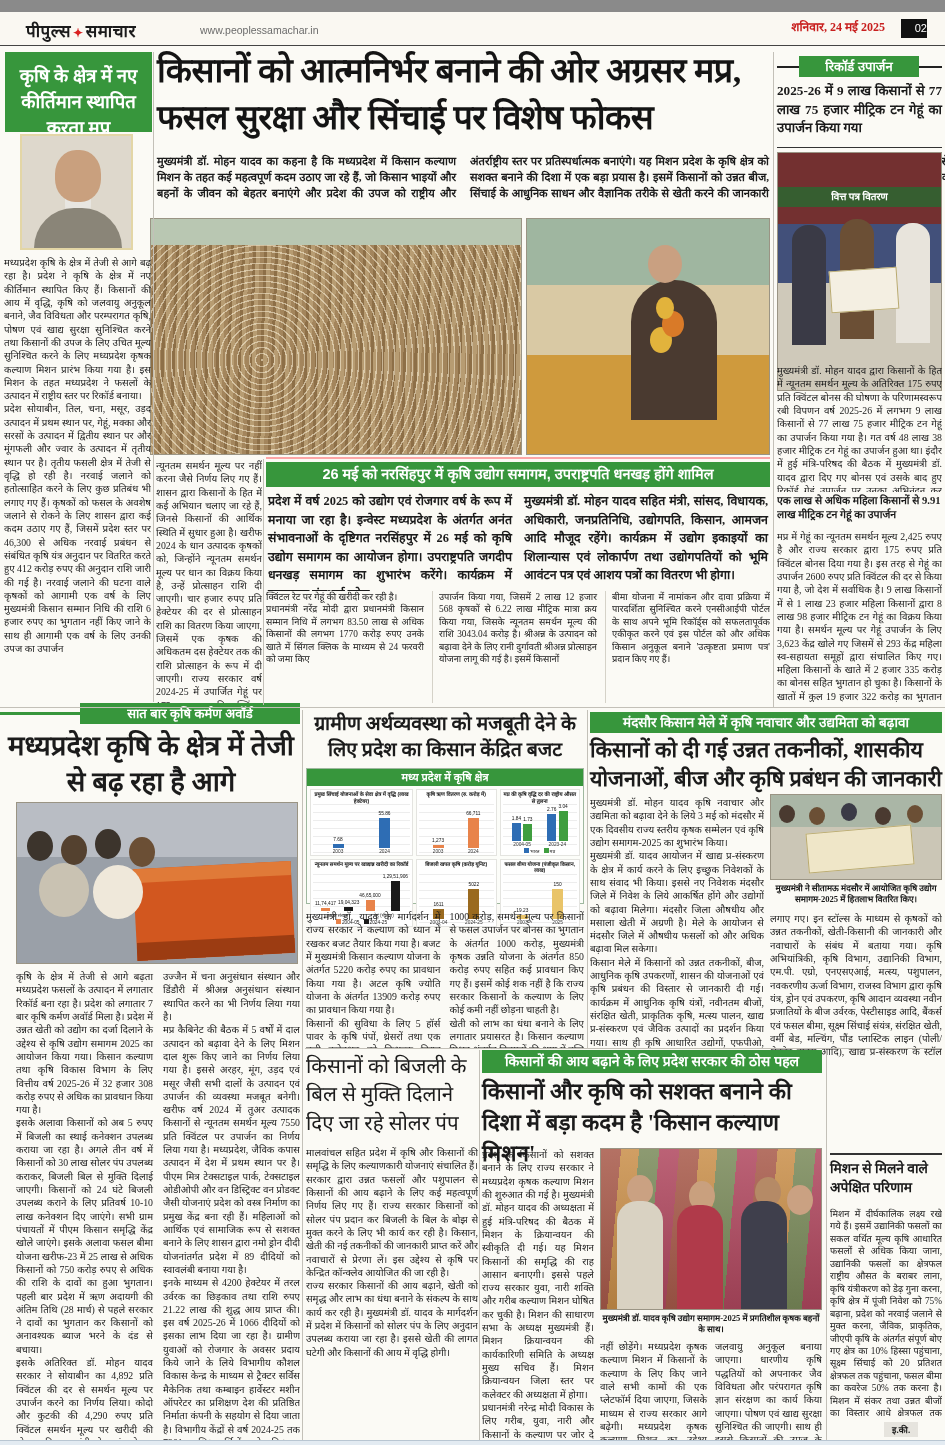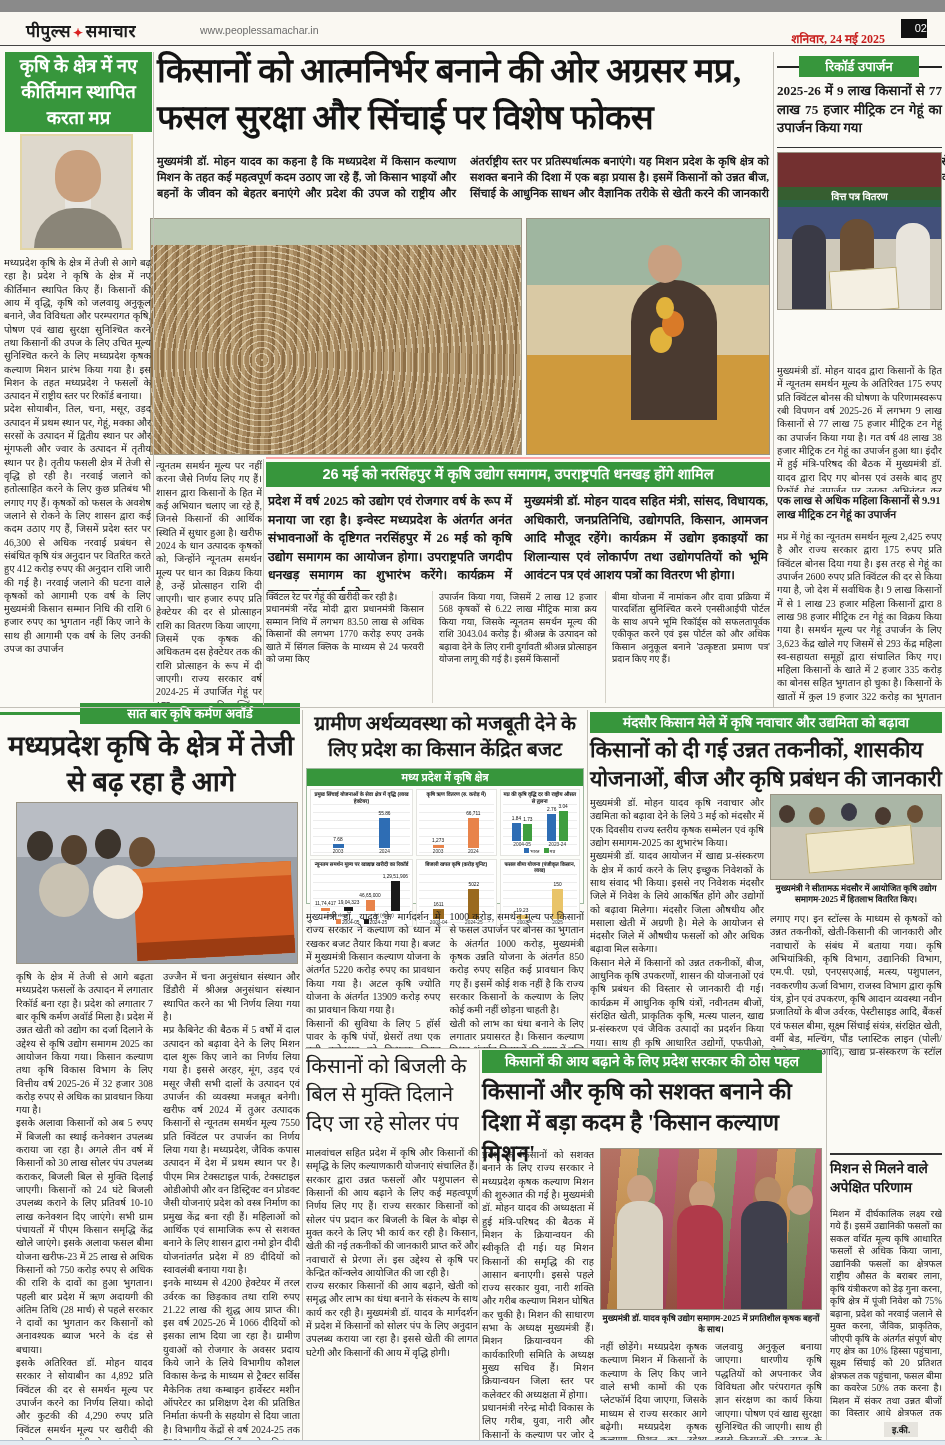--- a/index.html
+++ b/index.html
@@ -14,27 +14,27 @@
   .small-text{font-size:9.3px;line-height:1.34}
   .rule{background:#c3c0b8;position:absolute}
   .green-bg{background:#37963c}
   .banner-text{color:#fff;font-weight:700;text-align:center;font-family:"Liberation Sans",sans-serif}
 
   
   .masthead{position:absolute;left:0;top:0;width:945px;height:34px;background:#faf8f2;border-bottom:1.5px solid #444}
   .logo{position:absolute;left:26px;top:7px;font-size:17px;font-weight:900;letter-spacing:.5px}
   .logo-mark{color:#d92121;font-size:12px;padding:0 2px}
   .site-url{position:absolute;left:200px;top:12px;font-size:10.5px;color:#6b6b6b;font-family:"Liberation Sans",sans-serif}
-  .issue-date{position:absolute;right:60px;top:18px;font-size:12px;font-weight:700;color:#c8201f}
+  .issue-date{position:absolute;right:60px;top:6px;font-size:12px;font-weight:700;color:#c8201f}
   .page-no{position:absolute;right:18px;top:7px;width:26px;height:19px;background:#111;color:#fff;
            text-align:right;font-size:11px;line-height:19px;font-family:"Liberation Sans",sans-serif}
 
   
   .promo-left{left:5px;top:40px;width:147px;height:80px;color:#fff;font-size:18.5px;font-weight:800;
-              line-height:1.4;text-align:center;padding-top:2px}
+              line-height:1.4;text-align:center;padding-top:12px}
   .main-headline{left:157px;top:36px;width:612px;height:102px;font-size:34px;line-height:1.38;
                  font-weight:900;color:#141414;letter-spacing:-.5px}
   .intro{left:157px;top:142px;width:612px;height:60px;column-count:2;column-gap:14px;
          font-size:11.2px;font-weight:700;line-height:1.42}
 
   
   .tab-wrap{left:777px;top:44px;width:165px;height:22px}
   .tab-line{position:absolute;left:0;top:10px;width:100%;height:2px;background:#222}
   .tab-box{position:absolute;left:22px;top:0;width:120px;height:21px;line-height:21px;font-size:13px}
   .record-lead{left:777px;top:70px;width:165px;height:66px;font-size:13.2px;font-weight:800;line-height:1.42;
@@ -49,21 +49,21 @@
     background:
       linear-gradient(180deg,#b9c7b2 0 26px,rgba(0,0,0,0) 26px),
       repeating-radial-gradient(circle at 30% 60%,rgba(250,240,215,.55) 0 1.3px,rgba(0,0,0,0) 1.3px 6px),
       repeating-linear-gradient(92deg,#a3855c 0 4px,#8d6f47 4px 7px,#b79c72 7px 11px),#9c7f56}
   .ph-cm{left:526px;top:206px;width:244px;height:237px;
     background:linear-gradient(180deg,#9fb6a0 0 28%,#d9c9a4 28% 58%,#cf9a3d 58%),#cfa14a}
   .ph-cm::before{content:"";position:absolute;left:43%;top:26%;width:86px;height:140px;background:#4a3a30;
                  border-radius:42px 42px 0 0}
   .ph-cm::after{content:"";position:absolute;left:50%;top:11%;width:34px;height:38px;background:#c9a081;border-radius:50%;
                 box-shadow:0 44px 0 -8px #e2b33c,8px 60px 0 -6px #d97a28,-4px 76px 0 -6px #e2b33c}
-  .ph-award{left:777px;top:140px;width:165px;height:158px;
+  .ph-award{left:777px;top:140px;width:165px;height:239px;
     background:linear-gradient(180deg,#733030 0 30%,#42507a 30% 55%,#cfc9ba 55%)}
   .ph-award::before{content:"";position:absolute;left:14px;top:72px;width:34px;height:120px;background:#3a3a46;border-radius:16px 16px 0 0;
     box-shadow:48px -6px 0 0 #6b4f35,104px -2px 0 0 #e8e4dc}
   .ph-award::after{content:"";position:absolute;left:52px;top:116px;width:66px;height:40px;background:#f4efe2;border:1px solid #b8a96f;
     transform:rotate(-4deg)}
   .award-strip{position:absolute;left:0;top:34px;width:100%;height:20px;background:rgba(34,110,48,.75);
     color:#fff;font-size:10px;font-weight:700;text-align:center;line-height:20px}
   .ph-modi{left:20px;top:122px;width:113px;height:116px;border:2px solid #e3d6a6;background:#ded8cc}
   .ph-modi::before{content:"";position:absolute;left:33px;top:14px;width:46px;height:52px;background:#c9a07e;border-radius:46% 46% 44% 44%;
     box-shadow:0 26px 0 -10px #e8e6e1}

